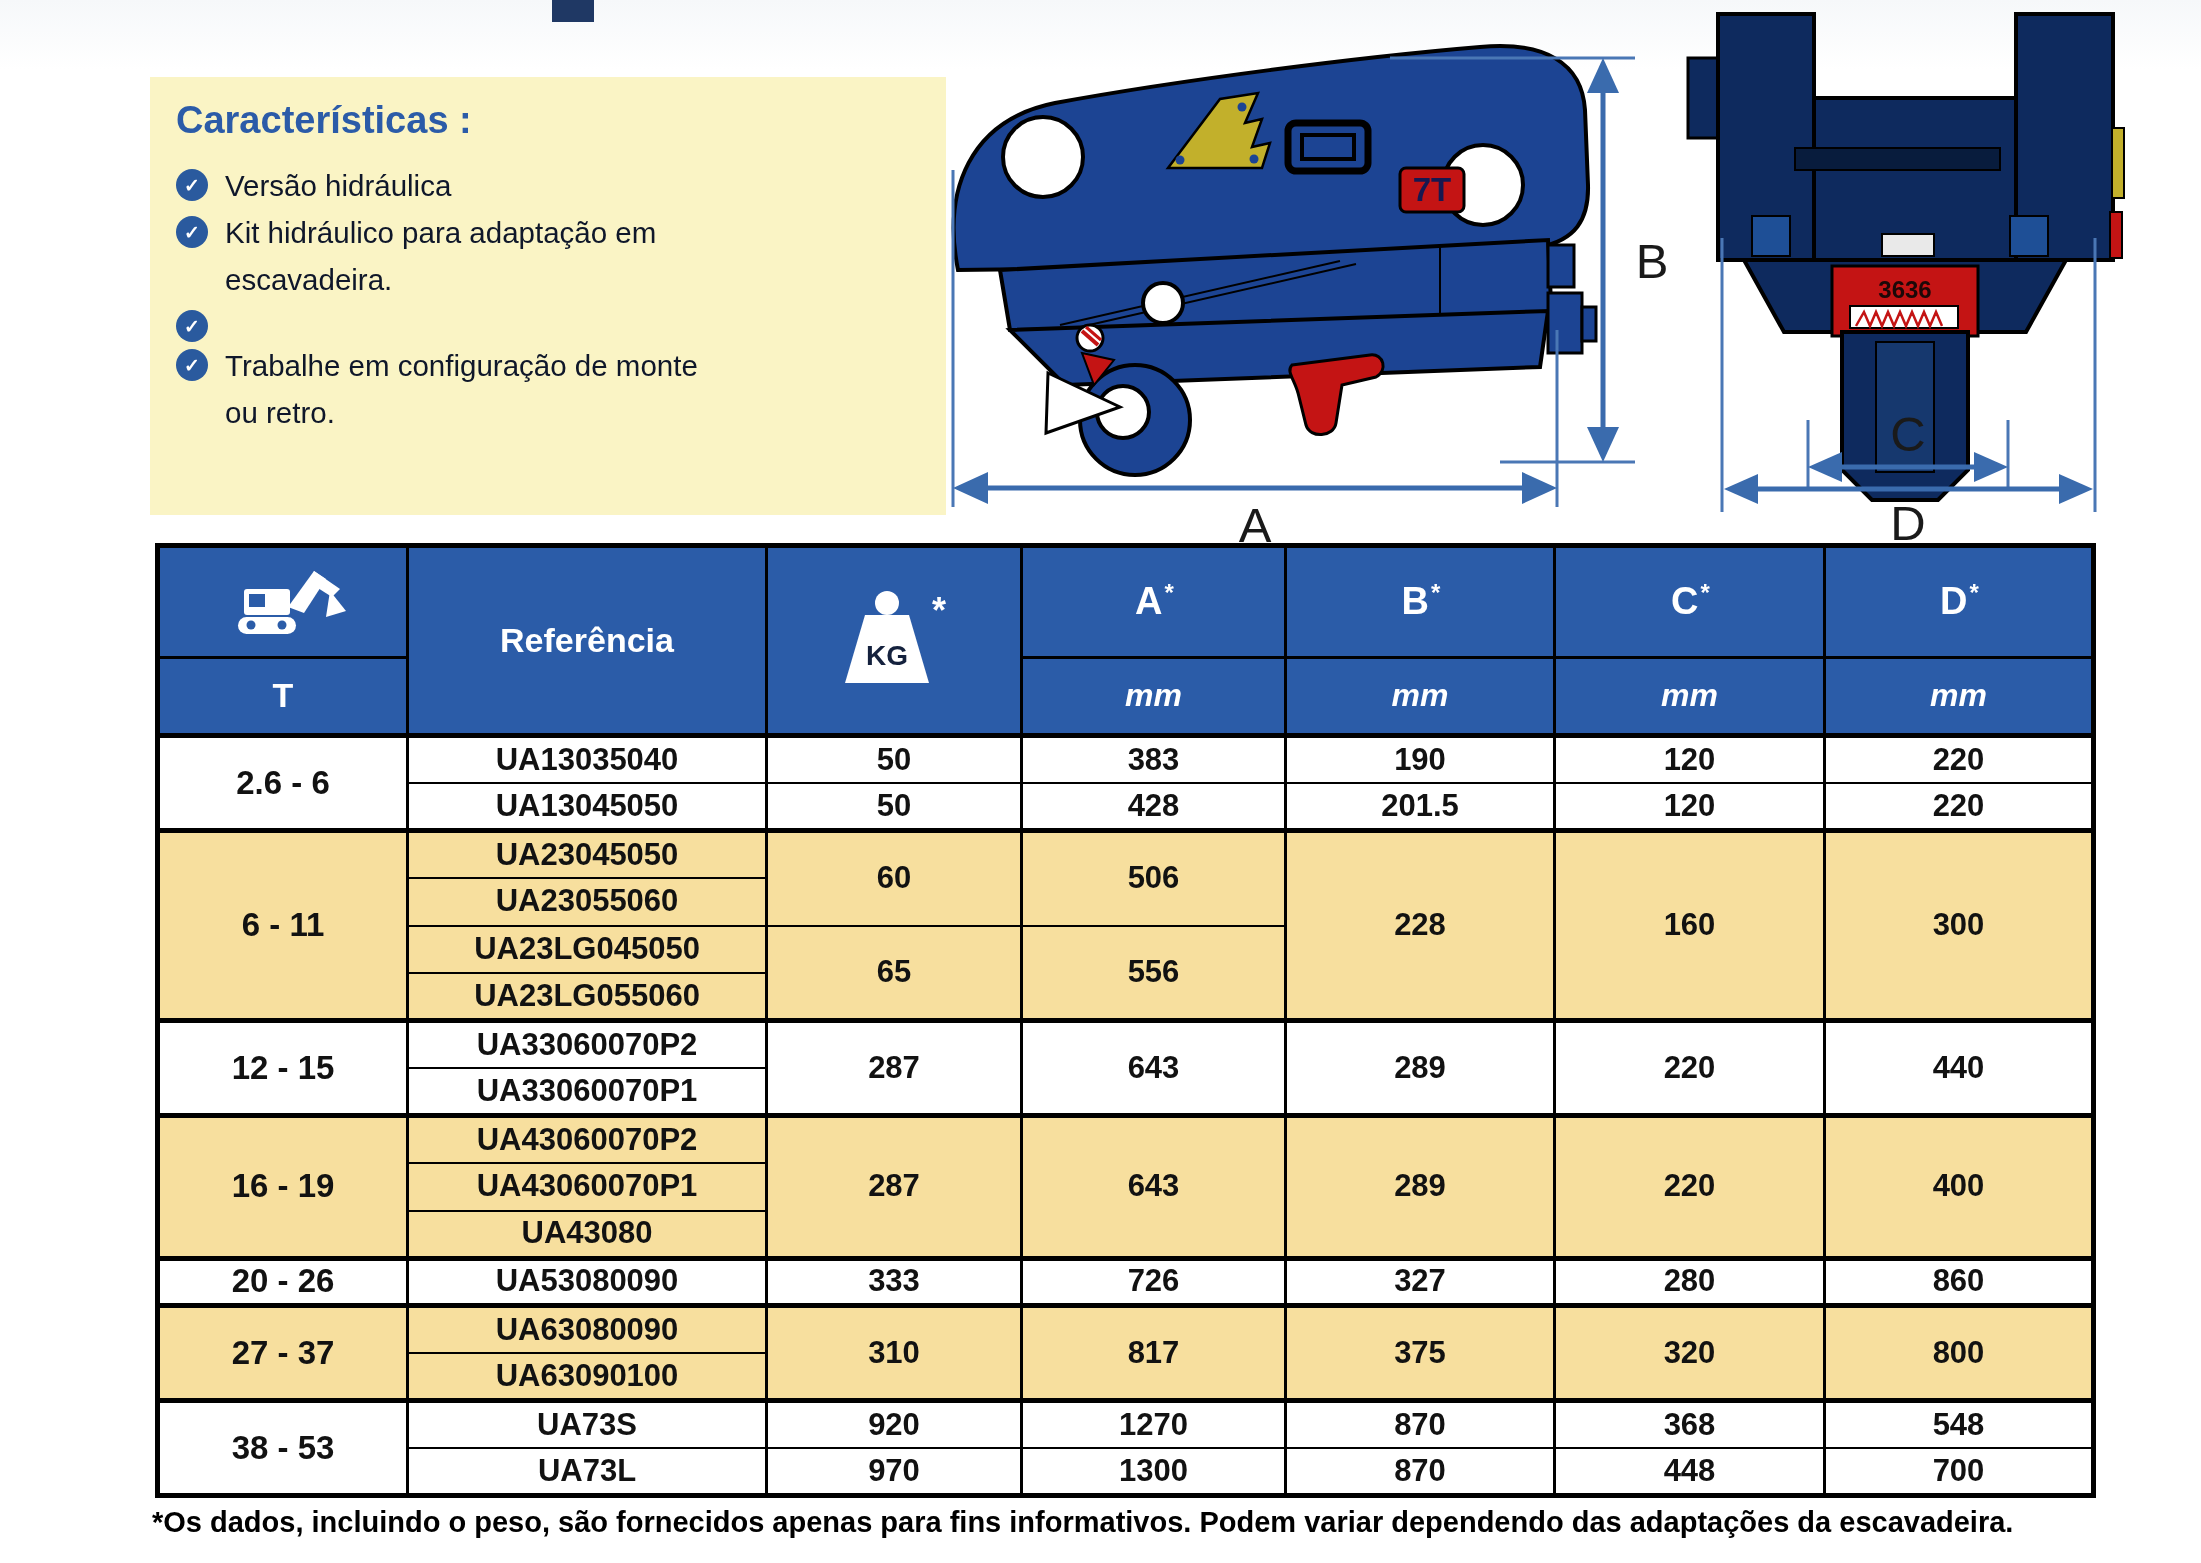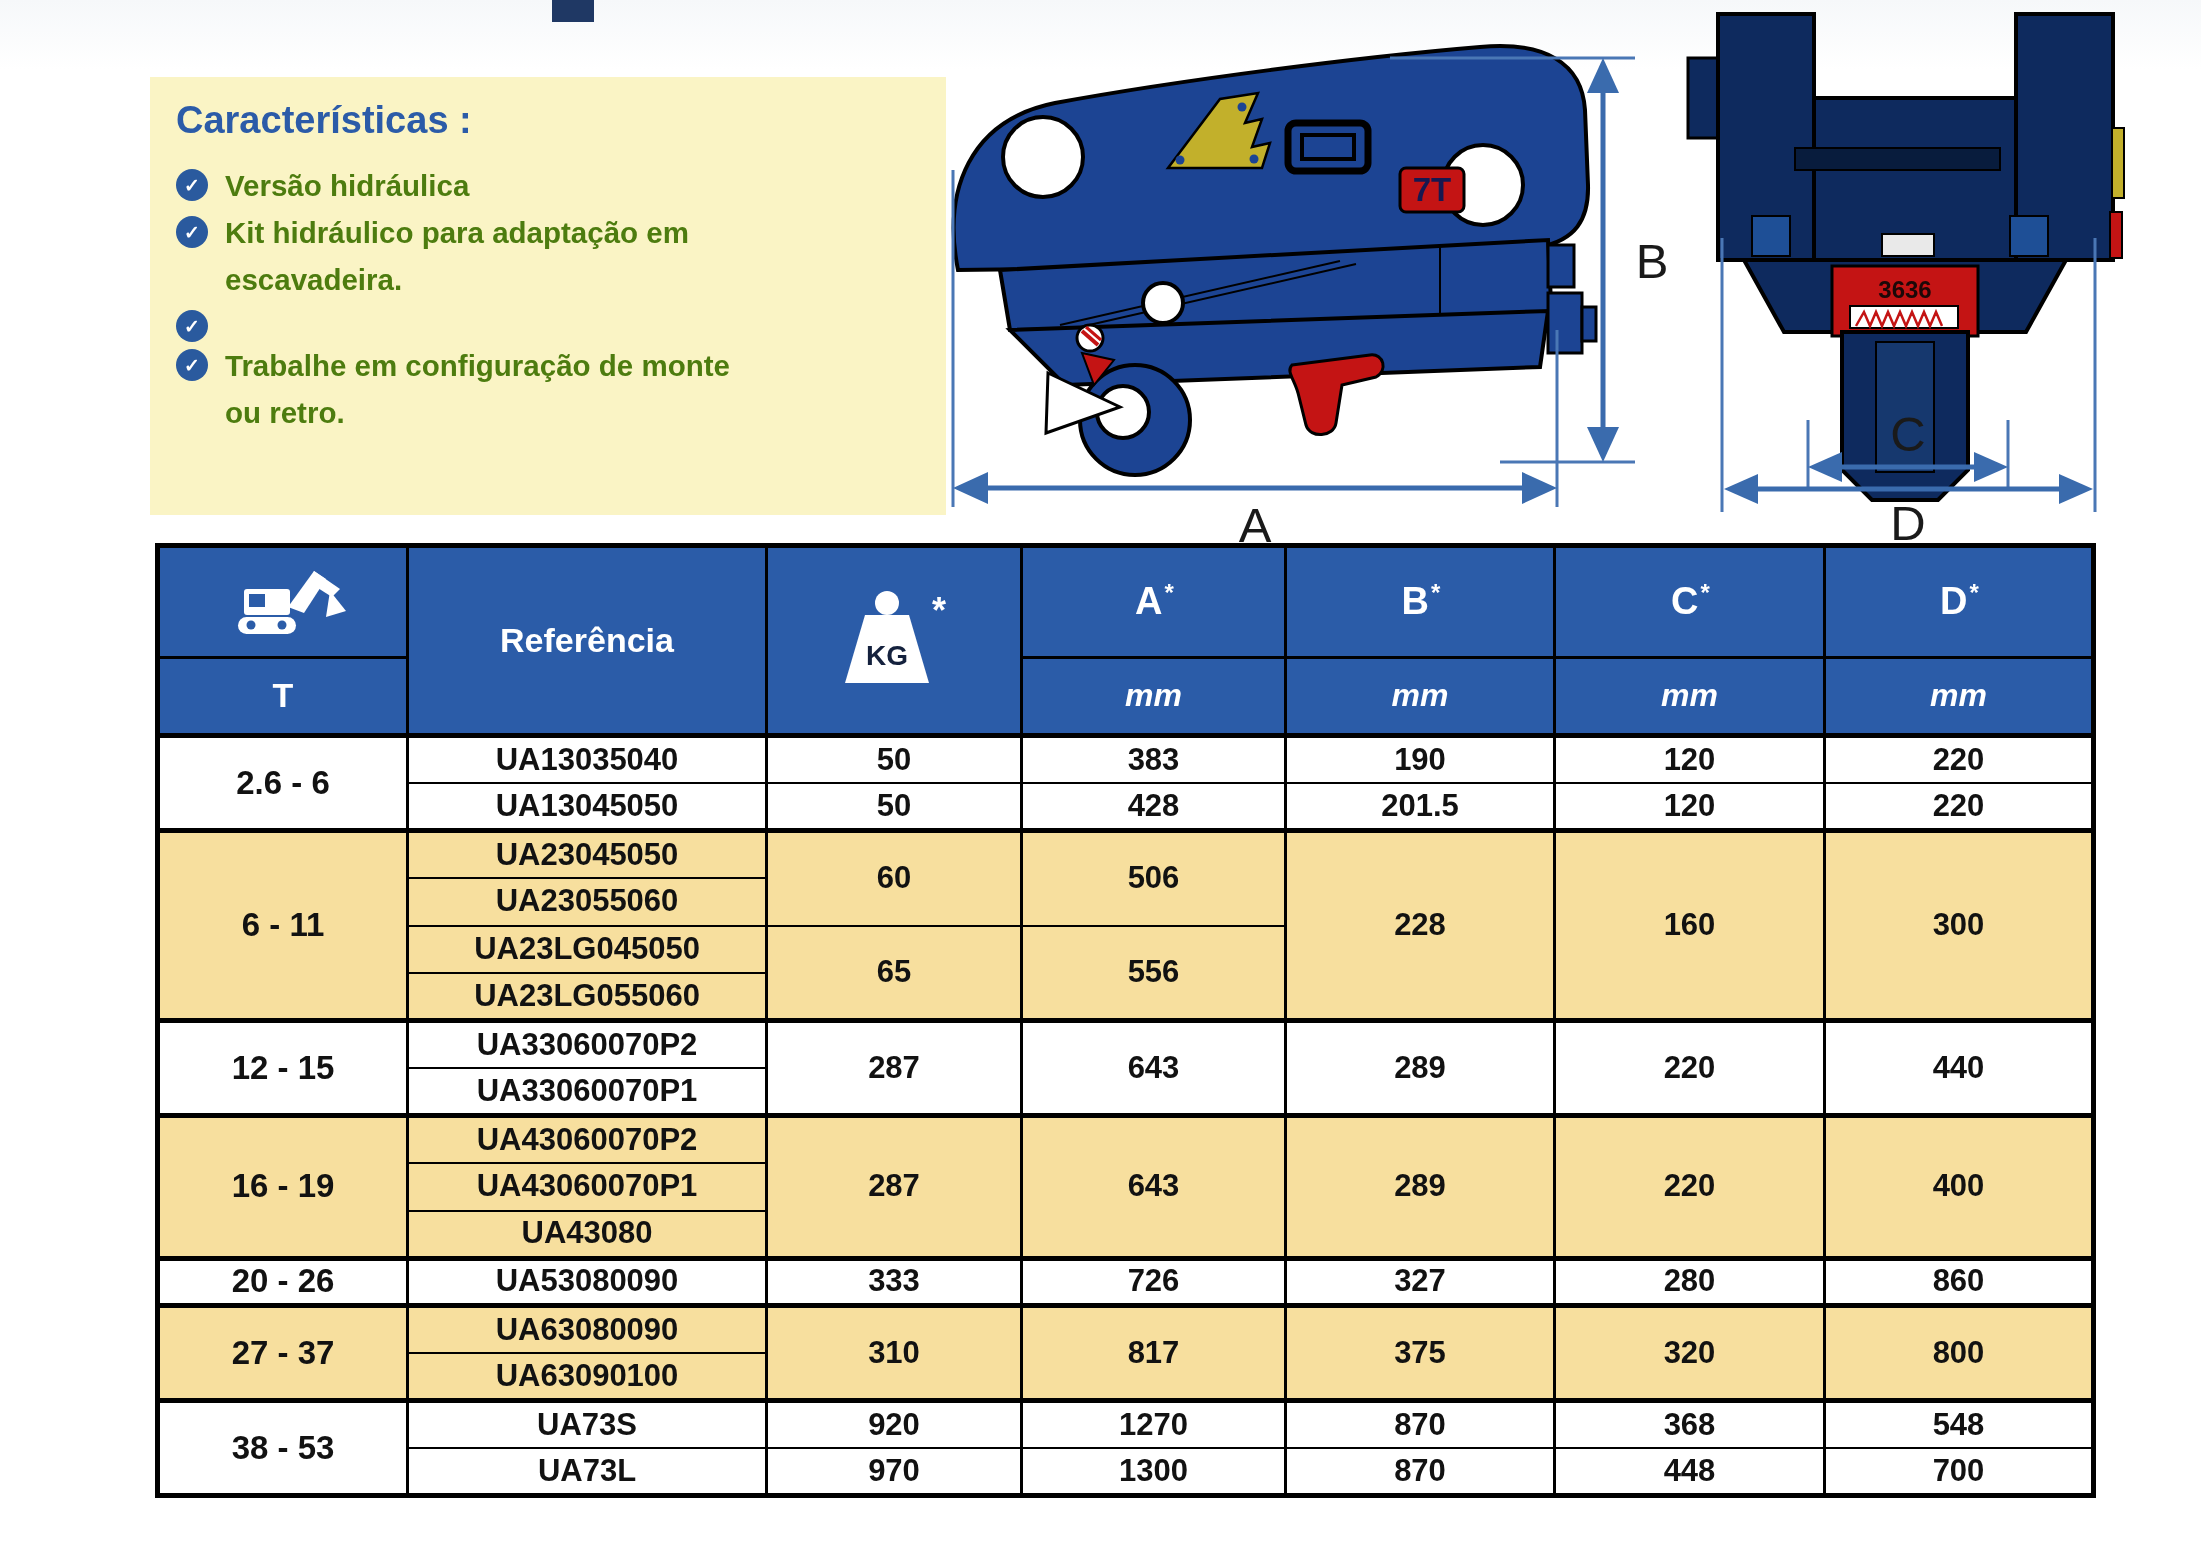--- a/index.html
+++ b/index.html
@@ -15,21 +15,21 @@
     position:absolute; left:150px; top:77px; width:796px; height:438px;
     background:#FAF4C5; box-sizing:border-box; padding:22px 26px;
   }
   .features .title { margin:0 0 20px 0; font-size:38px; font-weight:bold; color:#2B5BA8; }
   .feat-item { display:flex; align-items:flex-start; }
   .check {
     flex:0 0 auto; width:32px; height:32px; border-radius:50%;
     background:#2A5A9E; color:#fff; font-size:19px; font-weight:bold;
     text-align:center; line-height:33px; margin-top:7px;
   }
-  .feat-text { margin-left:17px; font-size:29.5px; line-height:47px; color:#4d7c0f; white-space:pre-line;font-weight:bold; }
+  .feat-text { margin-left:17px; font-size:29.5px; line-height:47px; color:#0f172a; white-space:pre-line; }
 
   
   svg.diagram { position:absolute; }
   .dim-line { stroke:#3A6BAD; stroke-width:5; }
   .ext-line { stroke:#4A77B5; stroke-width:3; }
   .dim-head { fill:#3A6BAD; }
   .dim-label { font-size:49px; fill:#1a1a1a; text-anchor:middle; font-weight:500; }
   .tag-text { font-size:33px; font-weight:bold; fill:#181850; text-anchor:middle; }
   .plate-text { font-size:24px; font-weight:bold; fill:#1c0808; text-anchor:middle; }
 
@@ -329,14 +329,15 @@
         <td class="num">970</td>
         <td class="num">1300</td>
         <td class="num">870</td>
         <td class="num">448</td>
         <td class="num">700</td>
       </tr>
     </tbody>
       </table>
   </div>
 
+  <div class="footnote">*Os dados, incluindo o peso, são fornecidos apenas para fins informativos. Podem variar dependendo das adaptações da escavadeira.</div>
 
 </div>
 
 </body></html>

